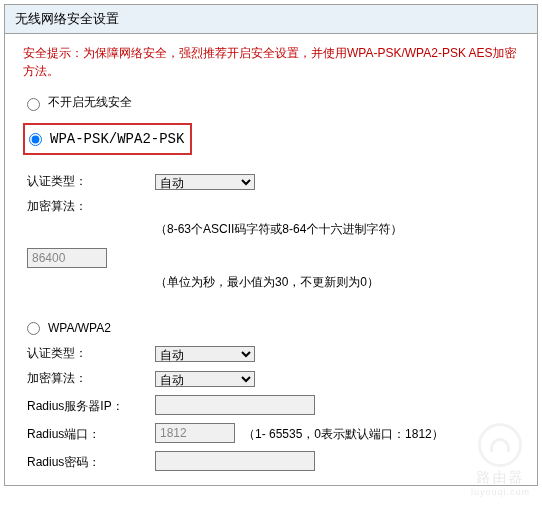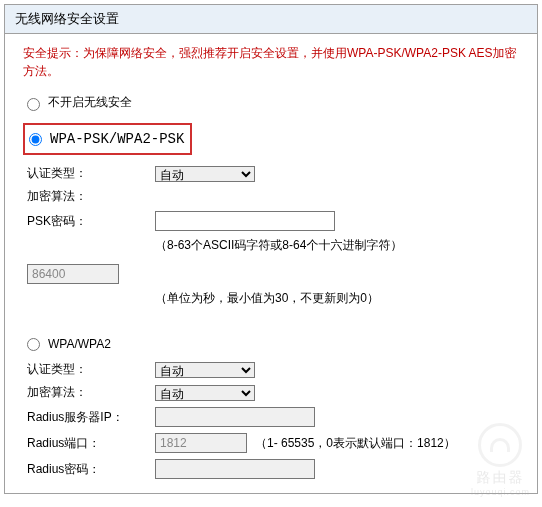--- a/index.html
+++ b/index.html
@@ -50,42 +50,43 @@
   }
   .highlight-box input[type=radio] {
     margin: 0 8px 0 0;
   }
   .highlight-box .mono {
     font-family: "Courier New", monospace;
     font-size: 14px;
   }
   .form-row {
     display: flex;
-    align-items: center;
+    align-items: flex-end;
     margin-bottom: 6px;
     padding-left: 4px;
+    margin-top: 8px;
   }
   .form-label {
     width: 128px;
     flex-shrink: 0;
   }
   select {
     width: 100px;
     height: 16px;
     font-size: 12px;
     border: 1px solid #767676;
   }
   input[type=text] {
     height: 20px;
     font-size: 12px;
     border: 1px solid #767676;
     padding: 0 4px;
   }
   .psk-input { width: 180px; }
-  .num-input { width: 92px; color: #888; }
+  .num-input { width: 80px; color: #888; }
   .ip-input { width: 160px; }
   .readonly { background: #f0f0f0; color: #888; }
   .hint {
     padding-left: 132px;
     margin-bottom: 10px;
     color: #000;
   }
   .section-gap { height: 20px; }
   .radio-plain {
     display: flex;
@@ -136,24 +137,20 @@
 
     <div class="form-row">
       <span class="form-label">认证类型：</span>
       <select>
         <option>自动</option>
       </select>
     </div>
     <div class="form-row">
       <span class="form-label">加密算法：</span>
     </div>
-    <div class="form-row">
-      <span class="form-label">PSK密码：</span>
-      <input type="text" class="psk-input" value="" style="">
-    </div>
     <div class="hint">（8-63个ASCII码字符或8-64个十六进制字符）</div>
     <div class="form-row">
       <input type="text" class="num-input readonly" value="86400" style="">
     </div>
     <div class="hint">（单位为秒，最小值为30，不更新则为0）</div>
 
     <div class="section-gap"></div>
 
     <div class="radio-plain">
       <input type="radio" name="sec" style="">

